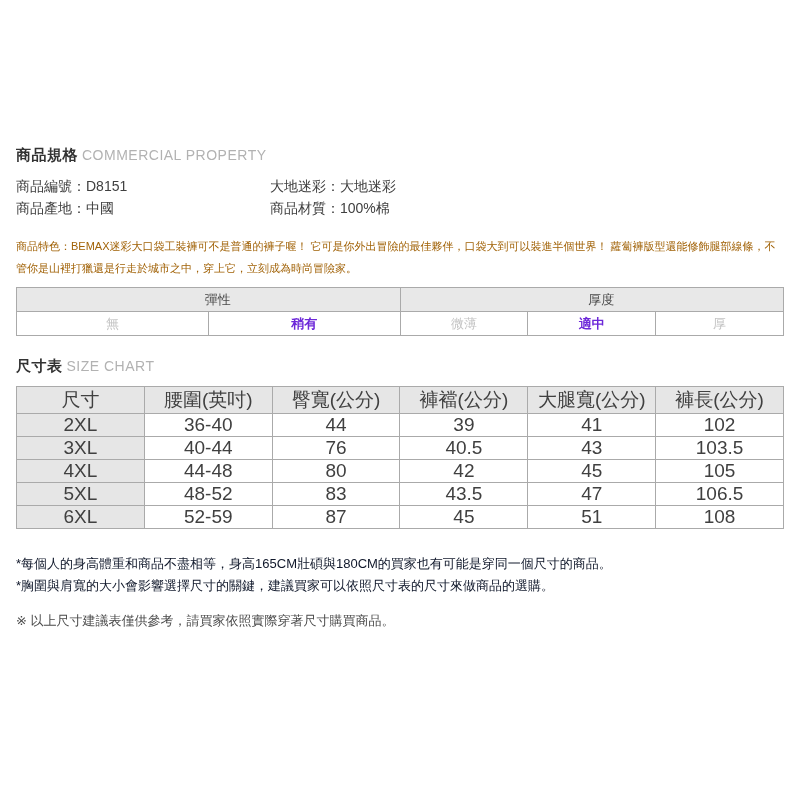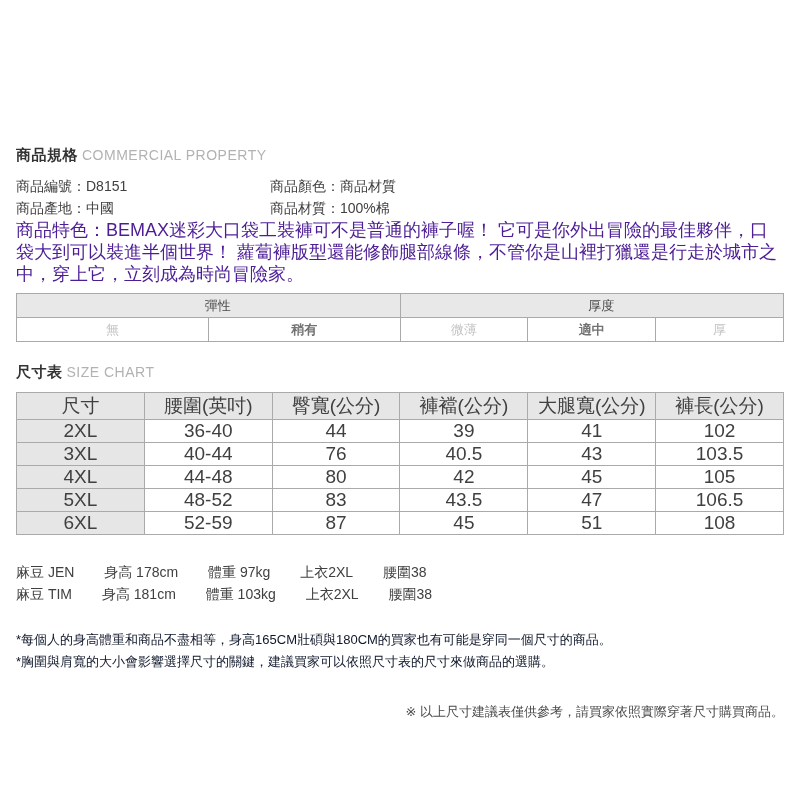--- a/index.html
+++ b/index.html
@@ -12,37 +12,37 @@
     overflow: hidden;
   }
   .page { padding: 146px 16px 0 16px; width: 800px; }
 
   
   .sec-title { font-size: 15px; font-weight: bold; color: #333; margin-bottom: 10px; letter-spacing: 0.5px; }
   .sec-title .en { font-weight: normal; color: #b2b2b2; font-size: 14px; margin-left: 4px; }
 
   
   .spec-row { display: grid; grid-template-columns: 254px 255px auto; font-size: 14px; line-height: 22px; color: #404040; }
-  .feature { font-size: 18px; line-height: 22px; color: #4c1d95; margin-top: 0; }
+  .feature { font-size: 11px; line-height: 22px; color: #a16207; margin-top: 16px; }
 
   
   table { border-collapse: collapse; width: 768px; table-layout: fixed; }
   .attr-table { margin-top: 8px; }
   .attr-table th, .attr-table td {
     border: 1px solid #aaaaaa;
     height: 24px;
     text-align: center;
     font-size: 13px;
     font-weight: normal;
     vertical-align: middle;
   }
   .attr-table { border: 1px solid #7f7f7f; }
   .attr-table thead th { background: #e8e8e8; color: #4a4a4a; padding-left: 19px; }
   .attr-table td.inactive { color: #c3c3c3; }
-  .attr-table td.active { color: #737373; font-weight: bold; }
+  .attr-table td.active { color: #6d28d9; font-weight: bold; }
 
   
   .size-sec { margin-top: 21px; }
   .size-table { border: 1px solid #7f7f7f; }
   .size-table th, .size-table td {
     border: 1px solid #aaaaaa;
     height: 22px;
     text-align: center;
     font-size: 19px;
     font-weight: normal;
@@ -53,33 +53,33 @@
 
   
   .models { margin-top: 26px; font-size: 14px; color: #404040; }
   .model-line { line-height: 22px; }
   .model-line .seg { margin-right: 26px; }
   .model-line .seg:last-child { margin-right: 0; }
 
   
   .notes { margin-top: 24px; }
   .note { font-size: 13px; line-height: 22px; color: #0f172a; }
-  .final-note { margin-top: 30px; font-size: 13px; color: #4a4a4a; text-align: right; }
+  .final-note { margin-top: 15px; font-size: 13px; color: #4a4a4a; }
 </style>
 </head>
 <body>
 
 <div class="page">
 
   <section>
     <h2 class="sec-title"><span>商品規格</span><span class="en">COMMERCIAL PROPERTY</span></h2>
 
     <div class="spec-row">
       <span>商品編號：D8151</span>
-      <span>商品顏色：商品材質</span>
+      <span>大地迷彩：大地迷彩</span>
     </div>
     <div class="spec-row">
       <span>商品產地：中國</span>
       <span>商品材質：100%棉</span>
     </div>
     <p class="feature">商品特色：BEMAX迷彩大口袋工裝褲可不是普通的褲子喔！ 它可是你外出冒險的最佳夥伴，口袋大到可以裝進半個世界！ 蘿蔔褲版型還能修飾腿部線條，不管你是山裡打獵還是行走於城市之中，穿上它，立刻成為時尚冒險家。</p>
   </section>
 
   <table class="attr-table">
     <colgroup>
@@ -158,36 +158,20 @@
           <td>52-59</td>
           <td>87</td>
           <td>45</td>
           <td>51</td>
           <td>108</td>
         </tr>
       </tbody>
     </table>
   </section>
 
-  <div class="models">
-    <p class="model-line">
-      <span class="seg">麻豆 JEN</span>
-      <span class="seg">身高 178cm</span>
-      <span class="seg">體重 97kg</span>
-      <span class="seg">上衣2XL</span>
-      <span class="seg">腰圍38</span>
-    </p>
-    <p class="model-line">
-      <span class="seg">麻豆 TIM</span>
-      <span class="seg">身高 181cm</span>
-      <span class="seg">體重 103kg</span>
-      <span class="seg">上衣2XL</span>
-      <span class="seg">腰圍38</span>
-    </p>
-  </div>
 
   <div class="notes">
     <p class="note">*每個人的身高體重和商品不盡相等，身高165CM壯碩與180CM的買家也有可能是穿同一個尺寸的商品。</p>
     <p class="note">*胸圍與肩寬的大小會影響選擇尺寸的關鍵，建議買家可以依照尺寸表的尺寸來做商品的選購。</p>
   </div>
 
   <p class="final-note">※ 以上尺寸建議表僅供參考，請買家依照實際穿著尺寸購買商品。</p>
 
 </div>
 

